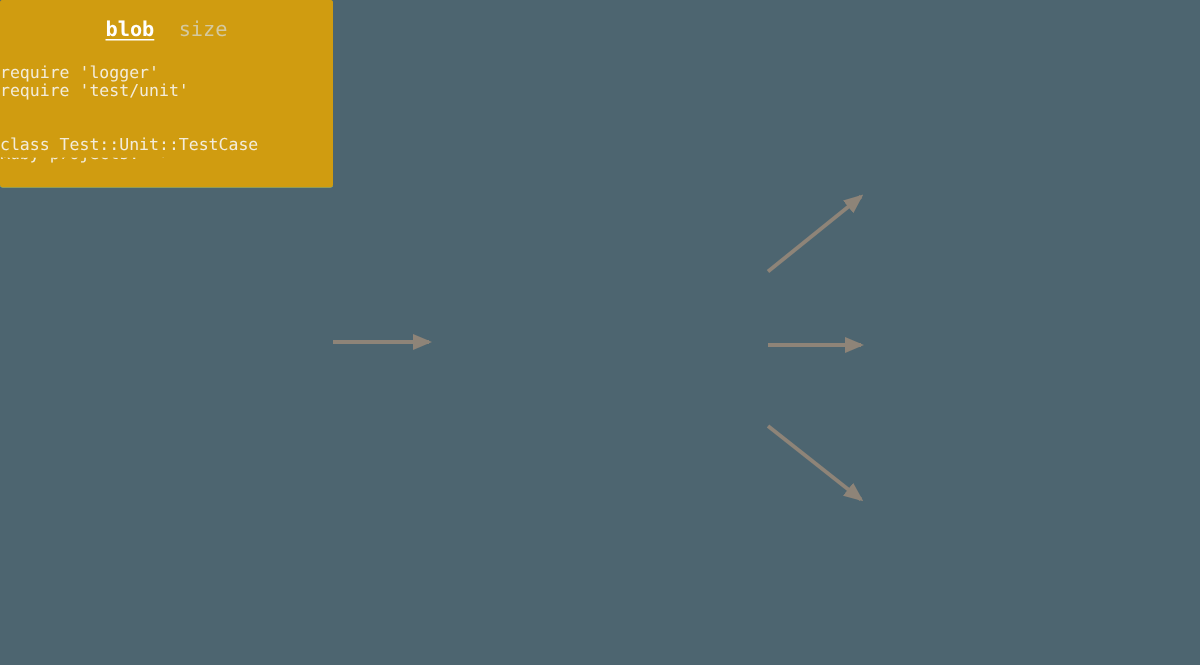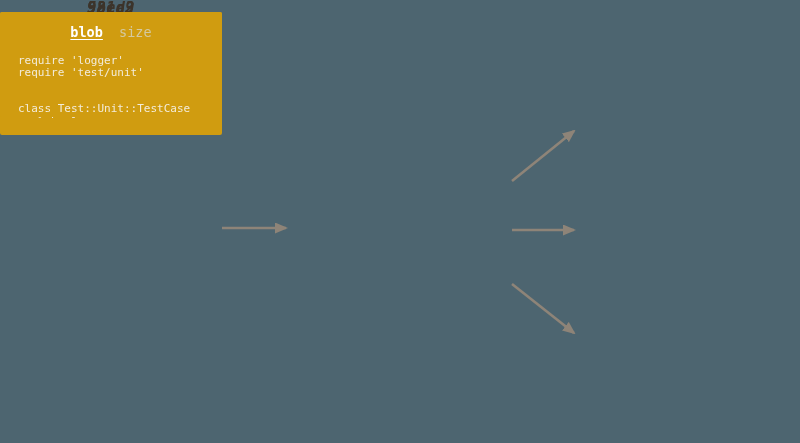--- a/index.html
+++ b/index.html
@@ -71,34 +71,32 @@
   }
   .trow { font-size: 13px; line-height: 17.5px; white-space: pre; }
   .trow .tk { color: var(--tree-key); font-weight: bold; }
   .trow .tv { color: var(--tree-value); }
 
   
   .blob-box {
     width: 222px;
     background: var(--blob-box);
     padding-top: 13px;
-    margin-top: 12px;
   }
   .bhead {
     text-align: center;
     font-size: 13.5px;
     height: 16px;
     line-height: 15px;
     white-space: pre;
   }
   .bhead .bk { color: var(--blob-key); font-weight: bold; }
   .bhead .bs { color: var(--blob-size); }
   .bbody {
     margin-top: 14px;
-    padding-left: 18px;
     font-size: 11px;
     line-height: 12px;
     color: var(--blob-body);
     white-space: pre-line;
   }
 
   svg.arrows { position: absolute; left: 0; top: 0; pointer-events: none; }
 </style>
 </head>
 <body>

